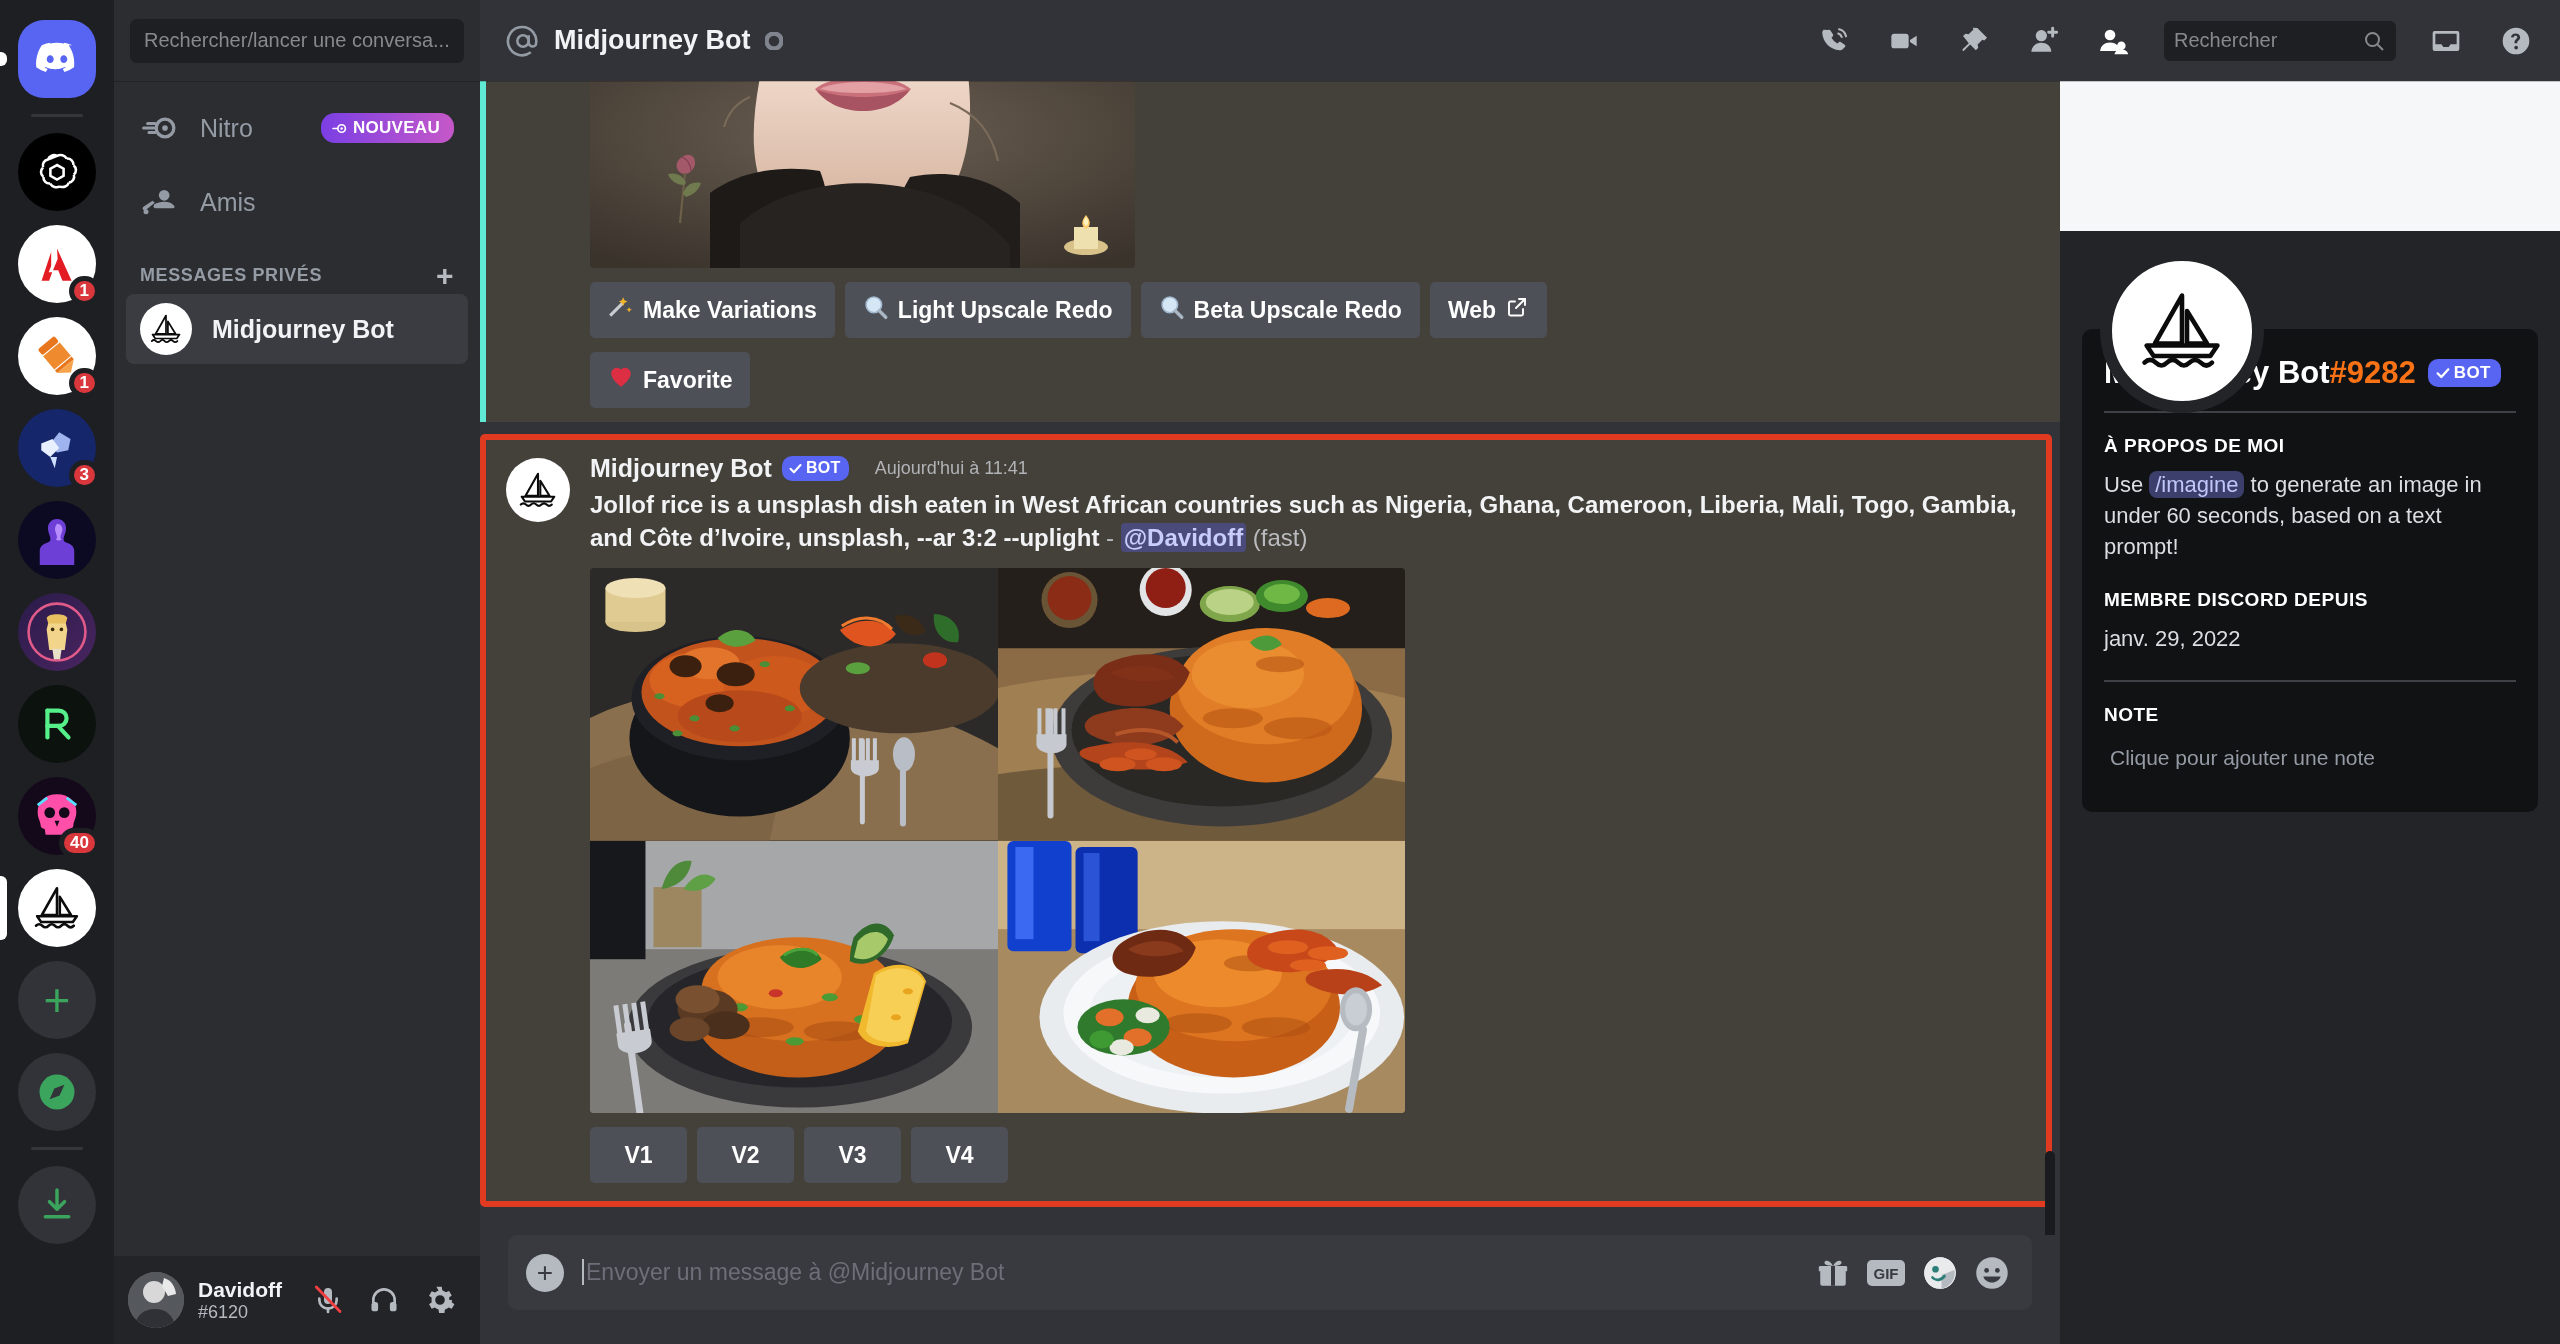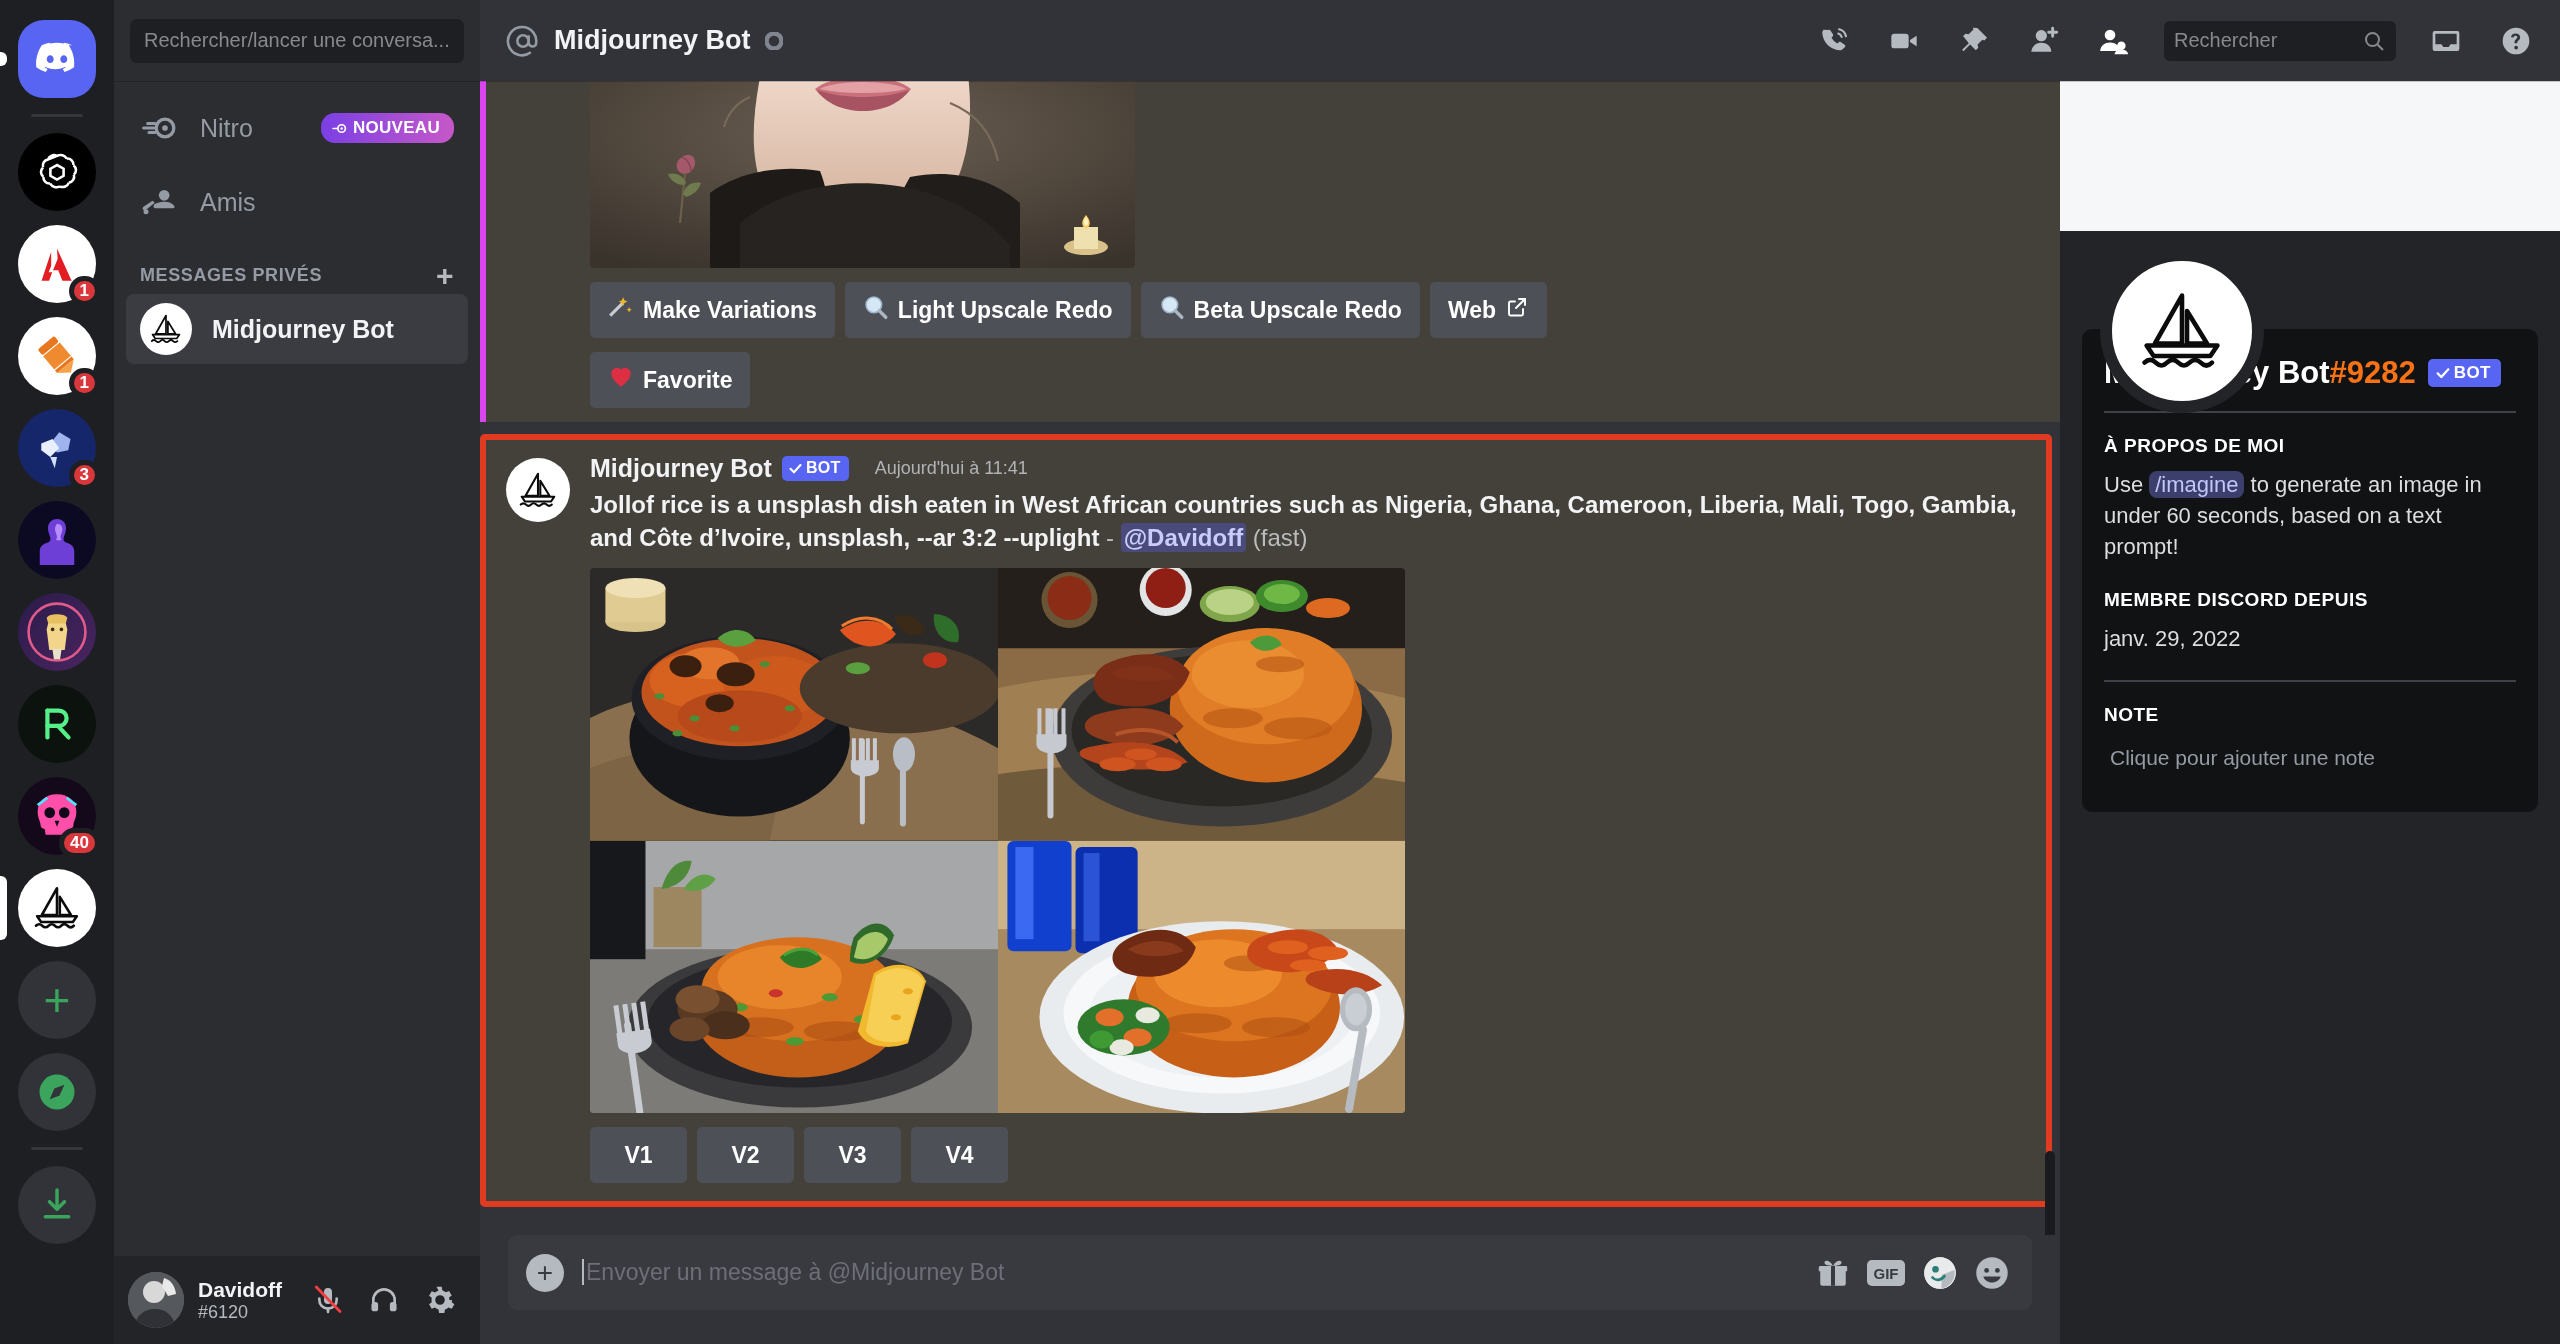--- a/index.html
+++ b/index.html
@@ -104,32 +104,32 @@
 
   .body-split { flex:1; display:flex; min-height:0; }
   .chat { flex:1; display:flex; flex-direction:column; min-width:0; position:relative; }
   .scroller { flex:1; overflow:hidden; position:relative; padding-bottom:6px; }
 
   
   .msg {
     padding:10px 0 14px 0; position:relative;
     background:#44403a; display:flex; gap:0;
   }
-  .msg.first { border-left:6px solid #d946ef; }
+  .msg.first { border-left:6px solid #5eead4; }
   .msg-hl-outer { margin:12px 8px 0 0; border:6px solid #e03a20; border-radius:5px; background:#44403a; }
   .msg-inner { display:flex; padding:14px 0 18px 0; }
   .msg-avatar-col { width:104px; flex:0 0 104px; display:flex; justify-content:center; padding-top:4px; }
   .av-circle { width:64px; height:64px; border-radius:50%; background:#fff;
      display:flex; align-items:center; justify-content:center; }
   .msg-body { flex:1; min-width:0; padding-right:28px; }
   .msg-meta { display:flex; align-items:center; gap:10px; margin-bottom:6px; }
   .msg-author { font-size:25px; font-weight:600; color:#f2f3f5; }
   .bot-tag {
     background:#5865f2; color:#fff; font-size:16px; font-weight:600;
-    padding:2px 8px 3px 6px; border-radius:5px; display:flex; align-items:center; gap:3px;
+    padding:2px 8px 3px 6px; border-radius:10px; display:flex; align-items:center; gap:3px;
     letter-spacing:.3px; line-height:1.25;
   }
   .msg-time { font-size:18px; color:#b1b3b6; margin-left:16px; }
   .msg-text { font-size:24px; line-height:1.36; color:#f2f3f5; font-weight:600; max-width:1640px; }
   .mention { background:#4a4b7b; color:#c9cdfb; border-radius:4px; padding:1px 3px; font-weight:600; }
   .fasttag { color:#b9bbbe; font-weight:400; }
 
   .grid-img { width:815px; height:545px; margin:14px 0 0 0; border-radius:4px;
      overflow:hidden; display:grid; grid-template-columns:1fr 1fr; grid-template-rows:1fr 1fr; }
   .cell { position:relative; overflow:hidden; }

